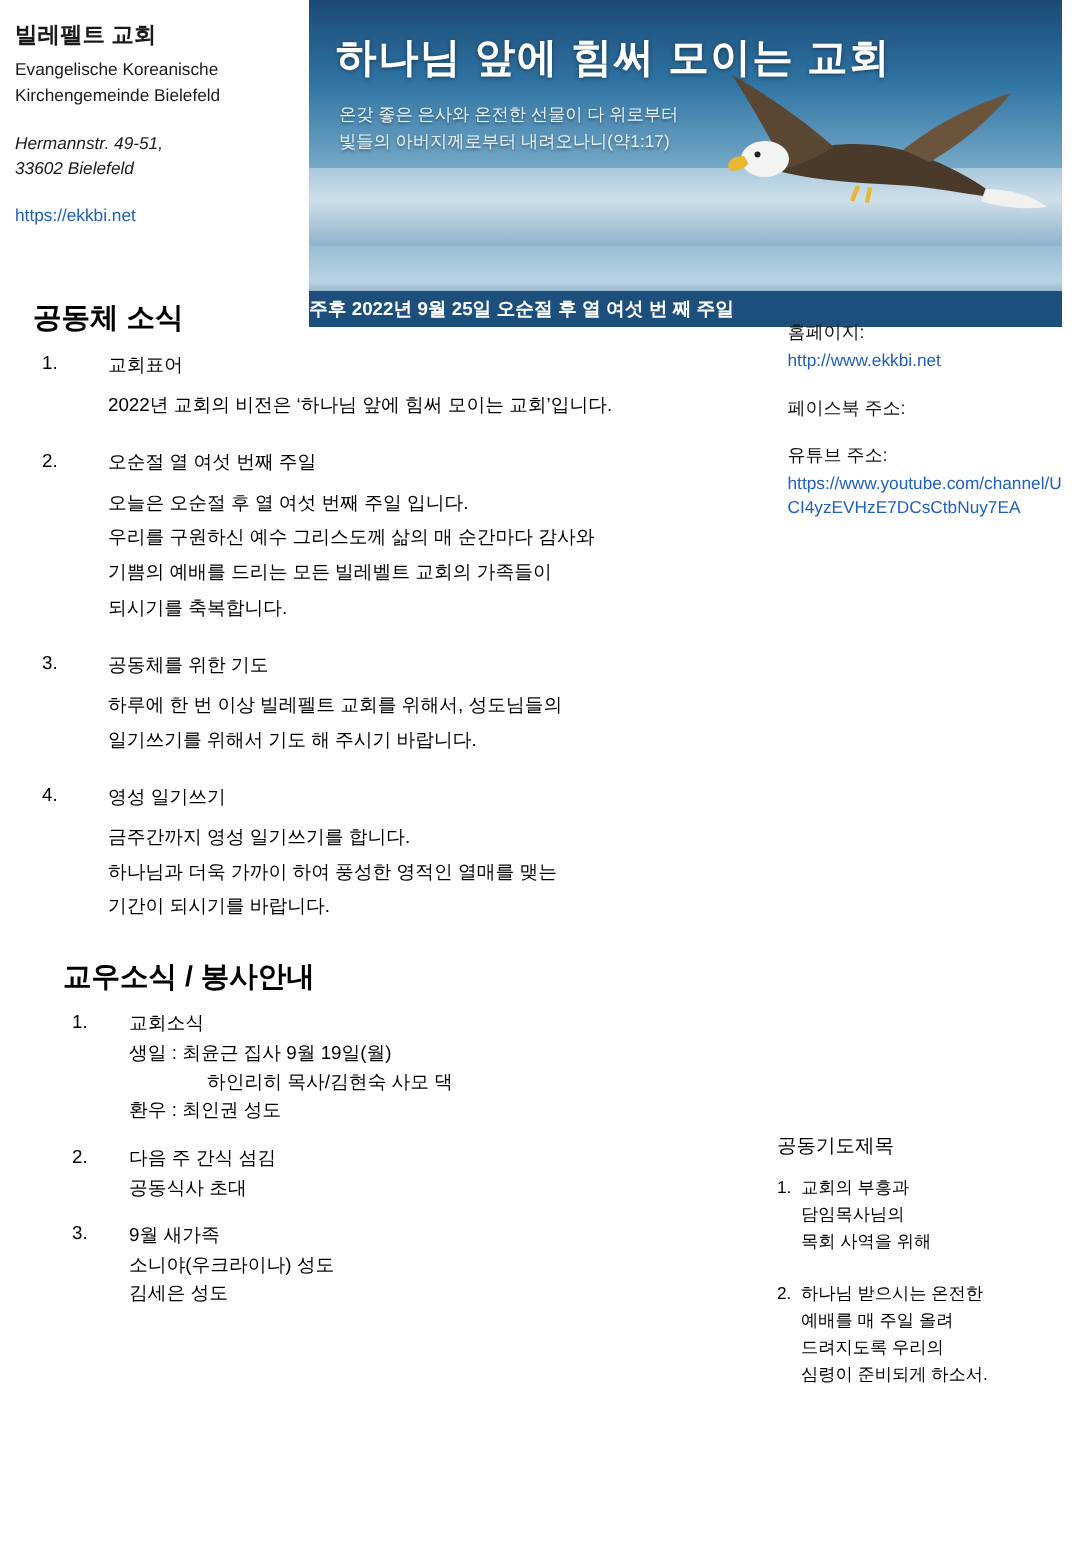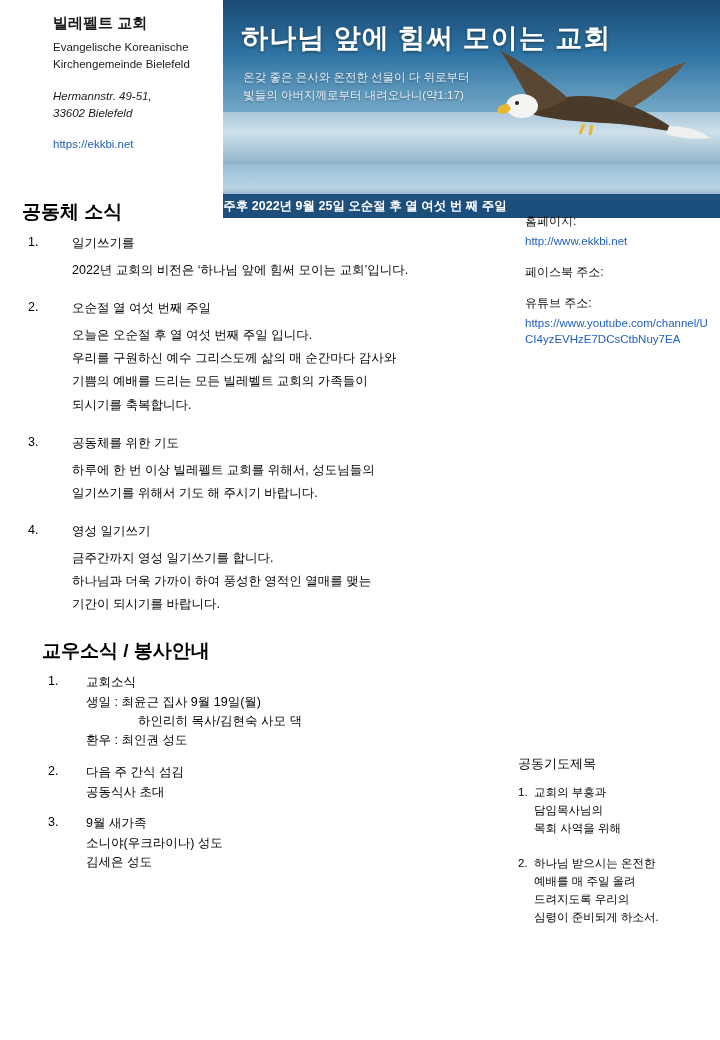--- a/index.html
+++ b/index.html
@@ -17,24 +17,23 @@
   }
 
   
   .header {
     display: flex;
     width: 720px;
     height: 185px;
     box-sizing: border-box;
   }
   .header-left {
-    width: 182px;
+    width: 206px;
     padding: 14px 10px 0 10px;
     box-sizing: border-box;
-    margin-left: 43px;
   }
   .church-name-ko {
     font-size: 15px;
     font-weight: bold;
     color: #1a1a1a;
     margin-bottom: 6px;
   }
   .church-name-de {
     font-size: 11.5px;
     color: #1a1a1a;
@@ -291,21 +290,21 @@
 
   <div class="main-col">
 
     <div class="section-title">공동체 소식</div>
 
     <ol class="notice-list">
 
       <li>
         <span class="num">1.</span>
         <div class="li-body">
-          <div class="li-head">일기쓰기를</div>
+          <div class="li-head">교회표어</div>
           <div class="li-line">2022년 교회의 비전은 ‘하나님 앞에 힘써 모이는 교회’입니다.</div>
         </div>
       </li>
 
       <li>
         <span class="num">2.</span>
         <div class="li-body">
           <div class="li-head">오순절 열 여섯 번째 주일</div>
           <div class="li-line">오늘은 오순절 후 열 여섯 번째 주일 입니다.</div>
           <div class="li-line">우리를 구원하신 예수 그리스도께 삶의 매 순간마다 감사와</div>

